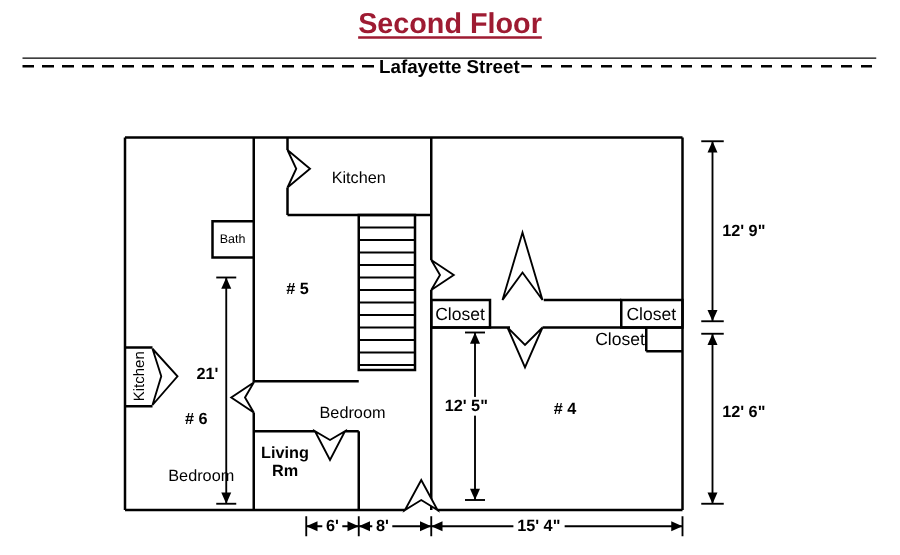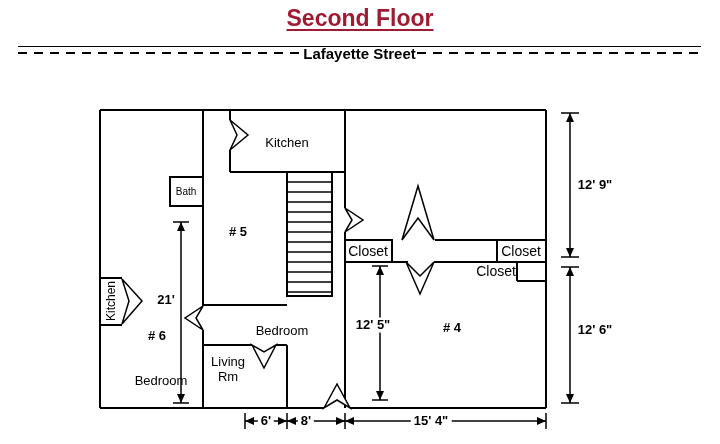--- a/index.html
+++ b/index.html
@@ -24,21 +24,21 @@
   .dash { flex: 1; height: 2px; background: repeating-linear-gradient(90deg, #000 0 9px, transparent 9px 16px); }
   .street { font-weight: bold; font-size: 15px; padding: 0 1px; white-space: nowrap; }
   .label {
     position: absolute; transform: translate(-50%, -50%);
     font-size: 13px; line-height: 1.15; white-space: nowrap;
   }
   .sm  { font-size: 14px; }
   .dim { font-weight: bold; }
   .bg  { background: #fff; padding: 0 3px; }
   .rot { transform: translate(-50%, -50%) rotate(-90deg); }
-  .wrap { white-space: normal; width: 48px; text-align: center; }
+  .wrap { white-space: normal; width: 48px; text-align: center; font-weight: bold; }
 </style>
 </head>
 <body>
 
 <div id="page">
 
   <svg id="plan-svg" width="720" height="444" viewBox="0 0 720 444">
 
     <g stroke="#000" stroke-width="2" fill="none">
 

